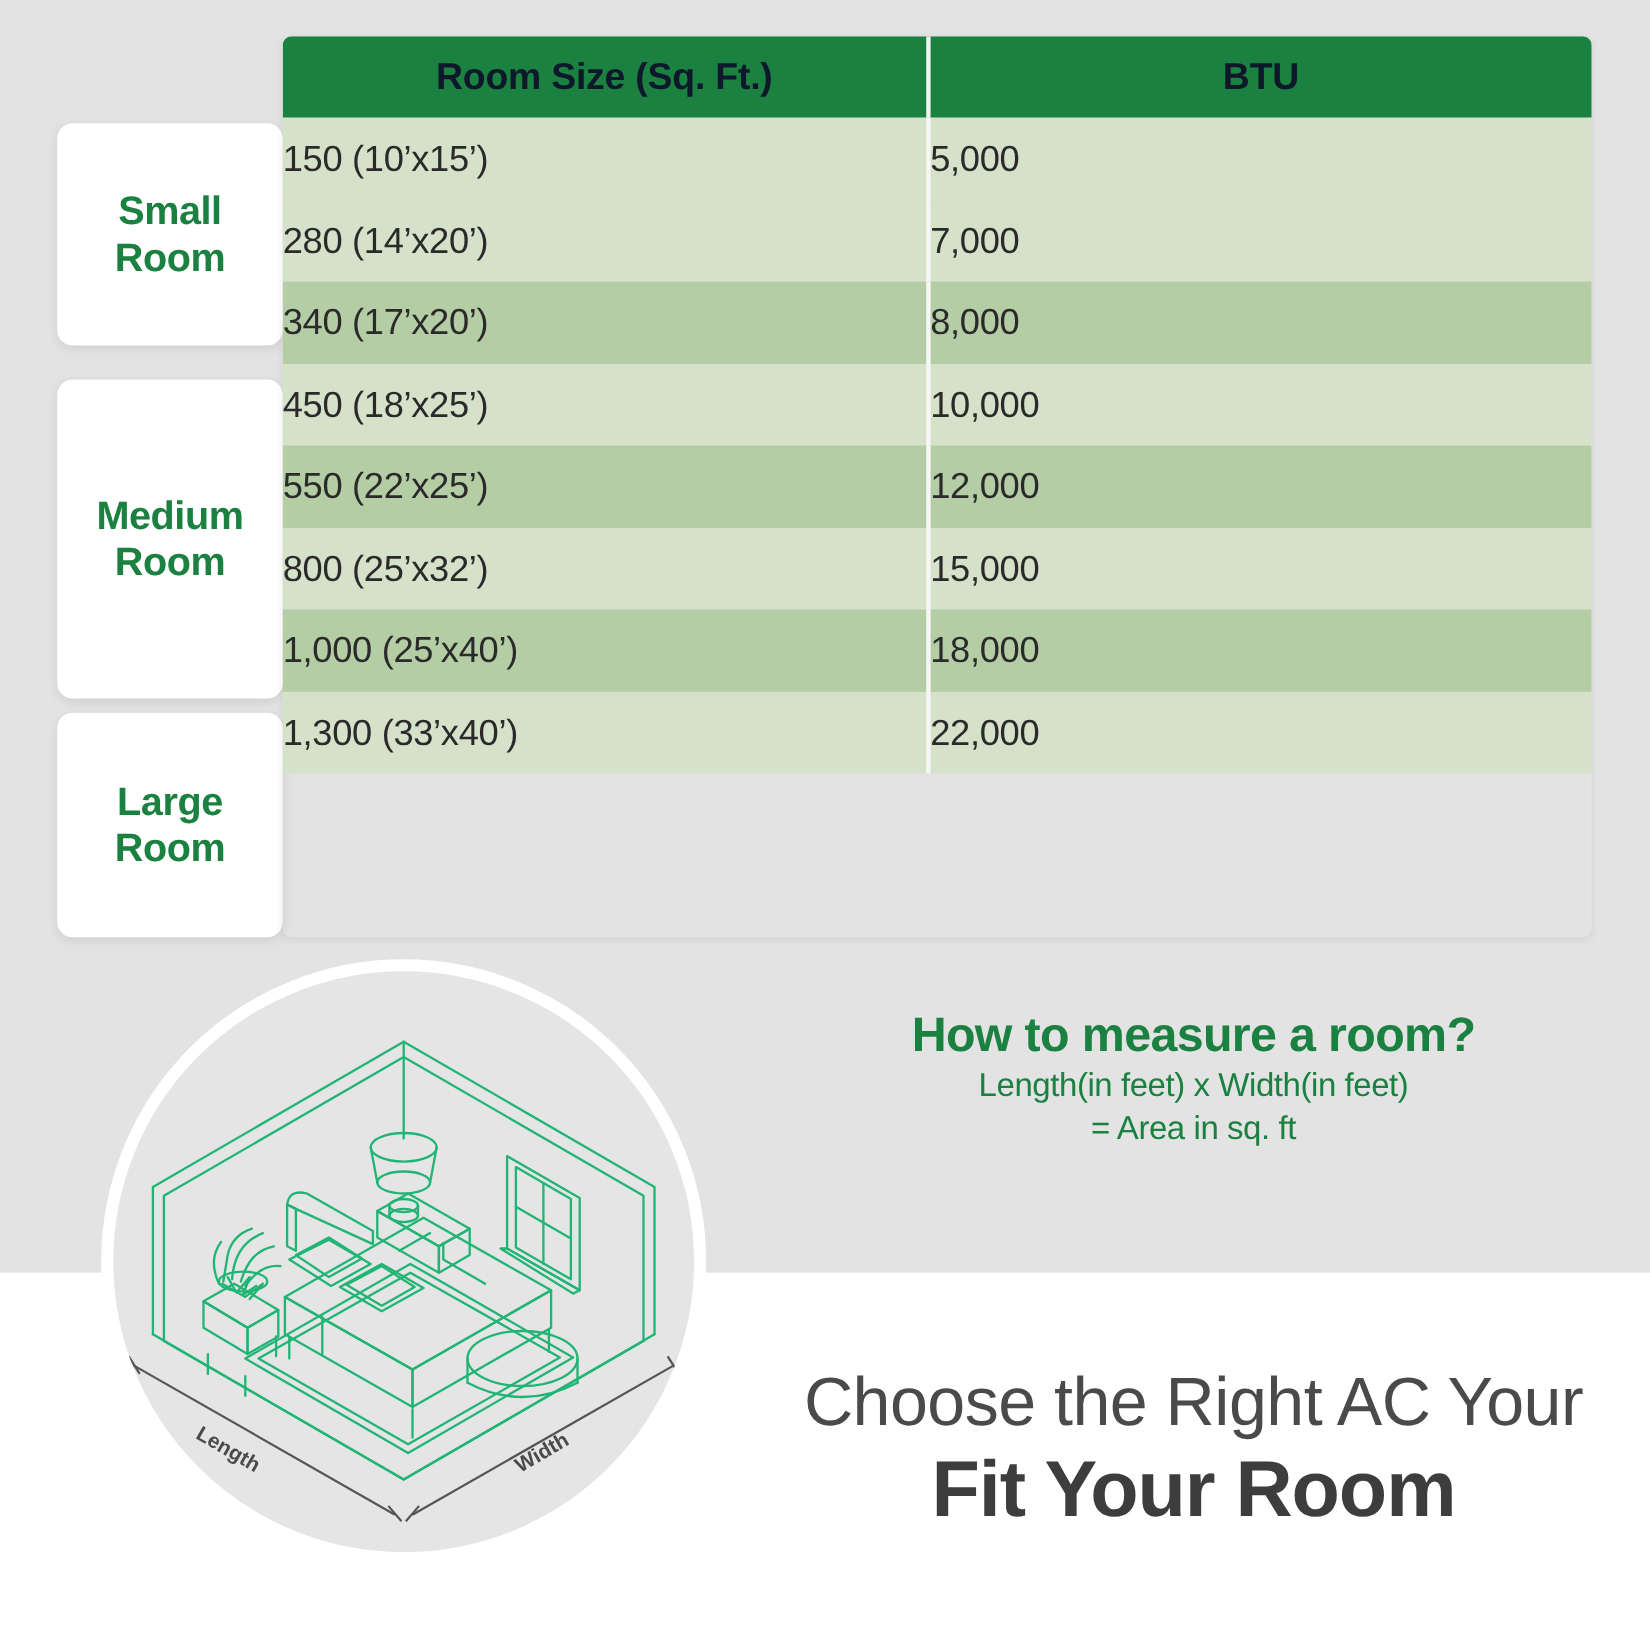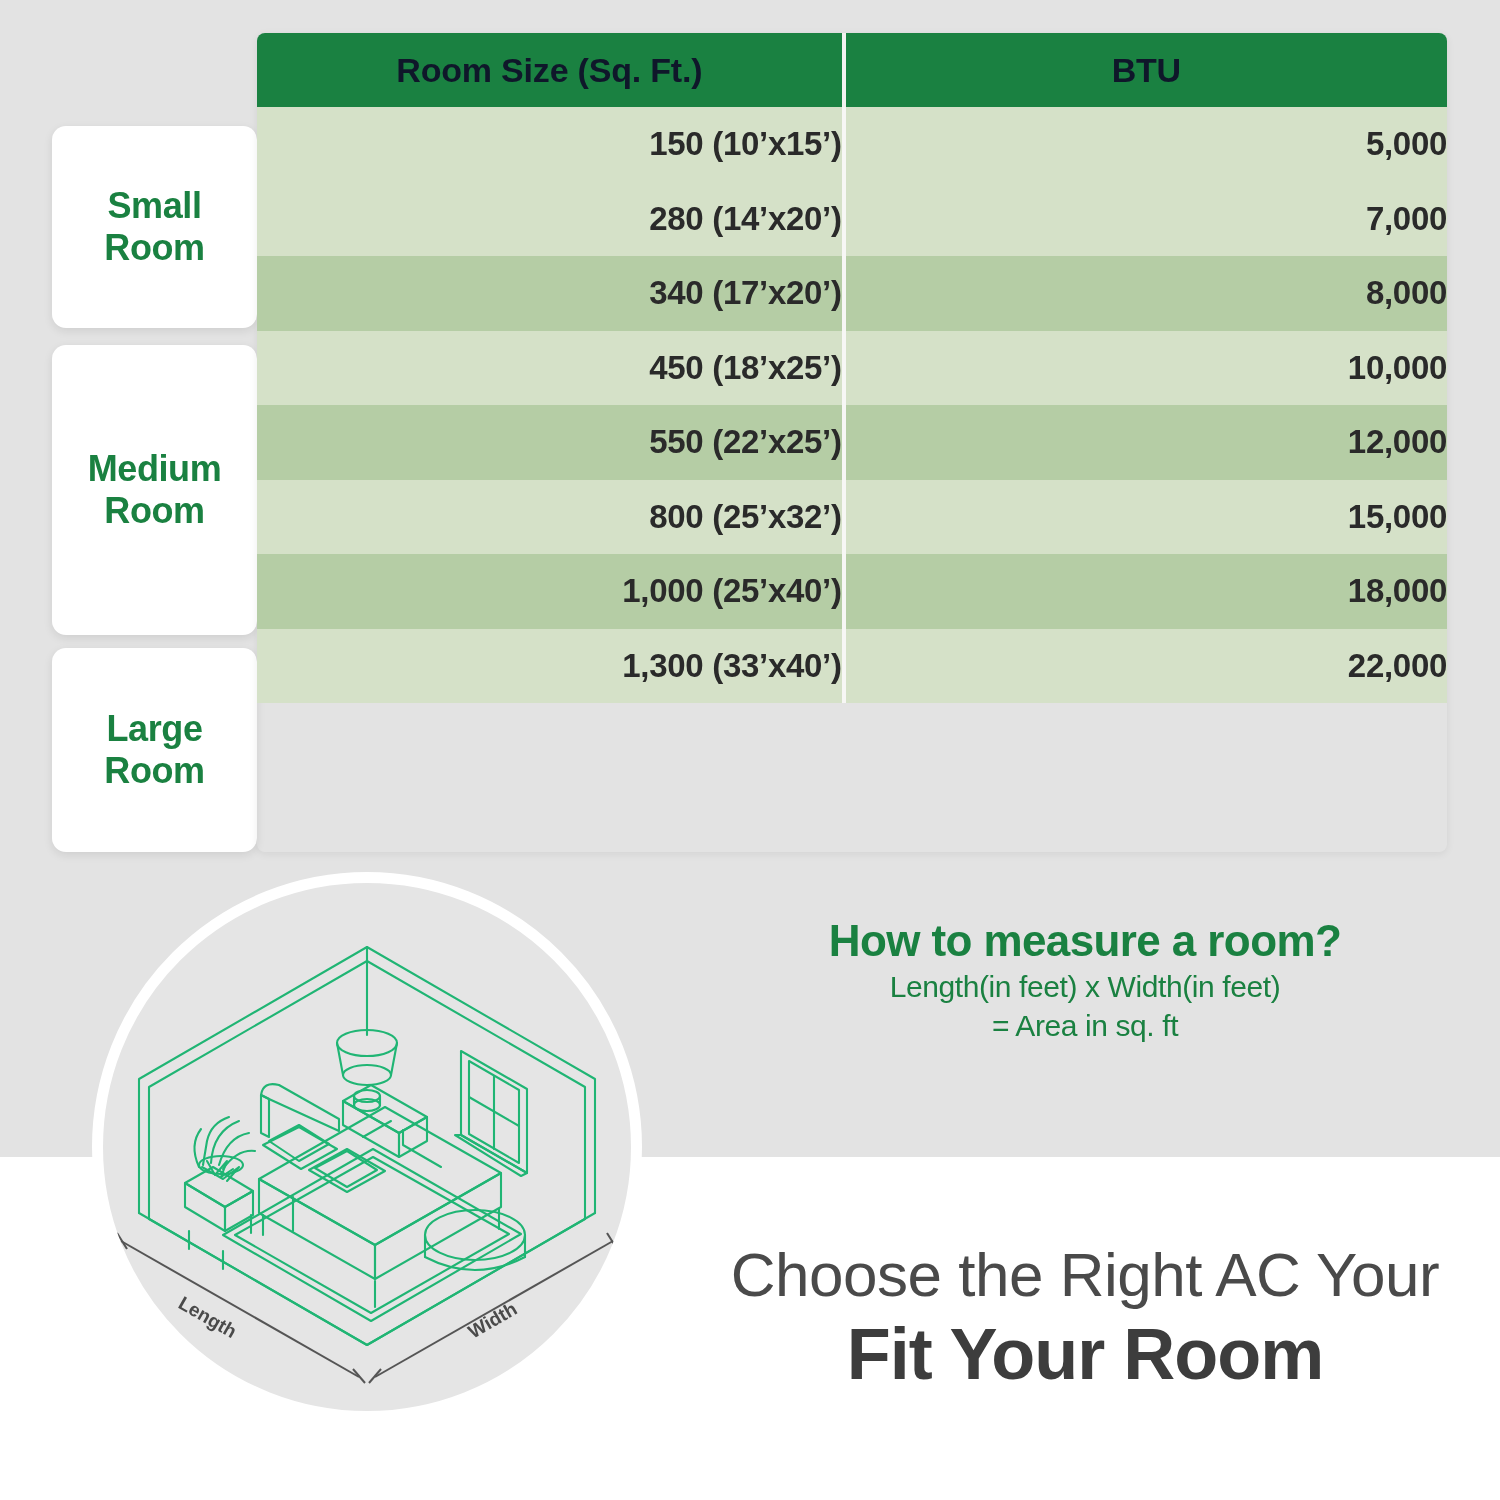--- a/index.html
+++ b/index.html
@@ -25,21 +25,21 @@
     box-shadow:0 3px 10px rgba(0,0,0,0.09);
     display:flex; align-items:center; justify-content:center;
     text-align:center;
     color:#1a8141;
     font-weight:bold;
     font-size:36px;
     line-height:1.16;
     letter-spacing:-0.4px;
     z-index:2;
   }
-  #cat-small  { left:52px; top:126px; width:205px; height:202px; }
+  #cat-small  { left:52px; top:112px; width:205px; height:202px; }
   #cat-medium { left:52px; top:345px; width:205px; height:290px; }
   #cat-large  { left:52px; top:648px; width:205px; height:204px; }
 
   
   .table-wrap {
     position:absolute; left:257px; top:33px; width:1190px; height:819px;
     border-radius:8px; overflow:hidden;
     box-shadow:0 2px 8px rgba(0,0,0,0.07);
     z-index:3;
   }
@@ -53,24 +53,24 @@
     font-size:34px;
     font-weight:bold;
     height:74px;
     letter-spacing:-0.2px;
     border-right:4px solid #f2f2f0;
   }
   table.btu th:last-child { border-right:none; }
 
   table.btu td {
     height:74.5px;
-    text-align:right;
+    text-align:left;
     font-size:33px;
     color:#2a2a2a;
-    font-weight:700;
+    font-weight:400;
     letter-spacing:-0.3px;
     border-right:4px solid #f7f7f5;
   }
   table.btu td:last-child { border-right:none; }
 
   table.btu tr.odd  td { background:#d5e1c8; }
   table.btu tr.even td { background:#b5cda5; }
 
   
   .circle-panel {

